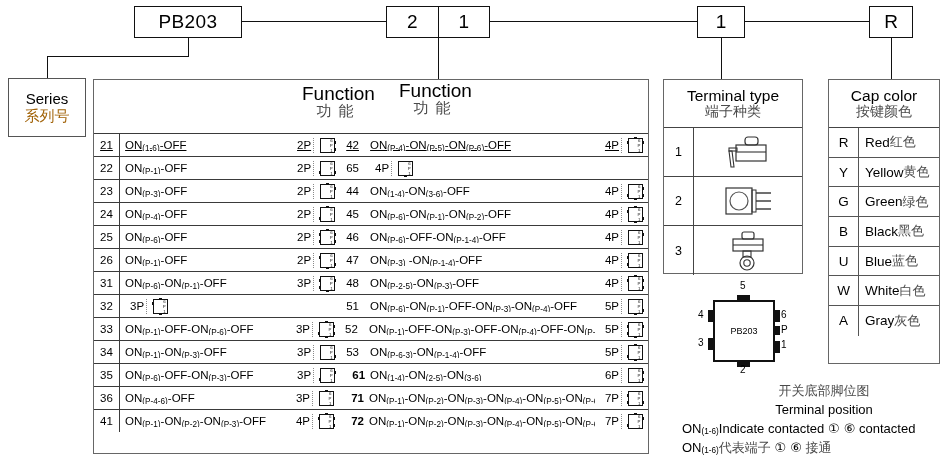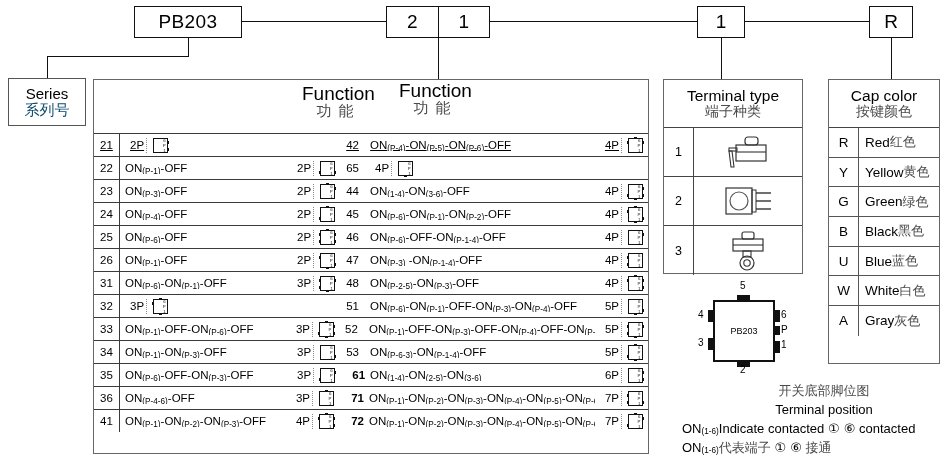--- a/index.html
+++ b/index.html
@@ -17,23 +17,23 @@
 
   
   #code-pb203{left:134px;top:6px;width:108px;height:32px;font-size:19px;letter-spacing:.4px;}
   #code-21{left:386px;top:6px;width:104px;height:32px;padding:0;}
   #code-21 .half{flex:1;display:flex;align-items:center;justify-content:center;font-size:19px;height:100%;box-sizing:border-box;}
   #code-21 .half.second{border-left:1.6px solid #111;}
   #code-1{left:697px;top:6px;width:48px;height:32px;font-size:19px;}
   #code-r{left:869px;top:6px;width:44px;height:32px;font-size:19px;}
 
   
-  #series-box{left:8px;top:78px;width:78px;height:48px;border:1.2px solid #555;flex-direction:column;justify-content:center;line-height:1.15;}
+  #series-box{left:8px;top:78px;width:78px;height:59px;border:1.2px solid #555;flex-direction:column;justify-content:center;line-height:1.15;}
   #series-box .en{font-size:15px;}
-  #series-box .cn{font-size:15px;color:#0c4a6e;font-family:"DejaVu Sans",sans-serif;}
+  #series-box .cn{font-size:15px;color:#a16207;font-family:"DejaVu Sans",sans-serif;}
 
   
   #function-panel{left:93px;top:79px;width:556px;height:375px;border:1.2px solid #666;box-sizing:border-box;background:#fff;}
   #function-header{height:53px;position:relative;}
   #fh-a{position:absolute;left:208px;top:4px;text-align:center;line-height:1.05;}
   #fh-b{position:absolute;left:305px;top:1px;text-align:center;line-height:1.05;}
   .fh-en{font-size:19px;}
   .fh-cn{font-size:15px;color:#4b4b4b;letter-spacing:7px;font-family:"DejaVu Sans",sans-serif;}
 
   #fn-table{position:absolute;left:0;top:53px;width:100%;}
@@ -136,20 +136,21 @@
     <div id="fh-b">
       <div class="fh-en">Function</div>
       <div class="fh-cn">功能</div>
     </div>
   </div>
   <div id="fn-table">
       <div class="frow">
         <div class="fhalf left">
           <span class="fn-no">21</span>
           <span class="fn-sep"></span>
+          <span class="fn-desc">ON<span class="sub">(1-6)</span>-OFF</span>
           <span class="fn-pole">2P</span>
           <span class="fn-icn">
             <div class="pinicon">
               <b class="pd-r" style="top:2px;"></b>
               <b class="pd-r" style="top:9px;"></b>
               <i style="right:1px;top:0px;">6</i>
               <i style="right:1px;top:5px;">P</i>
               <i style="right:1px;top:10px;">1</i>
             </div>
           </span>

